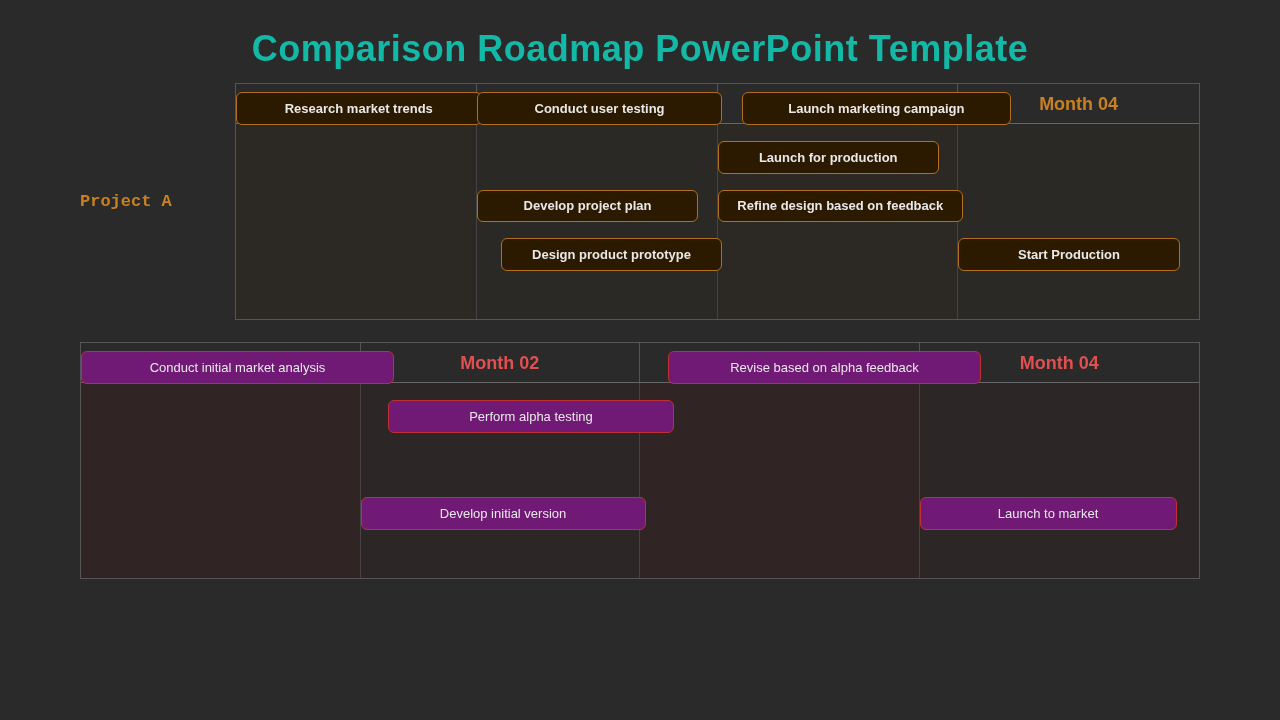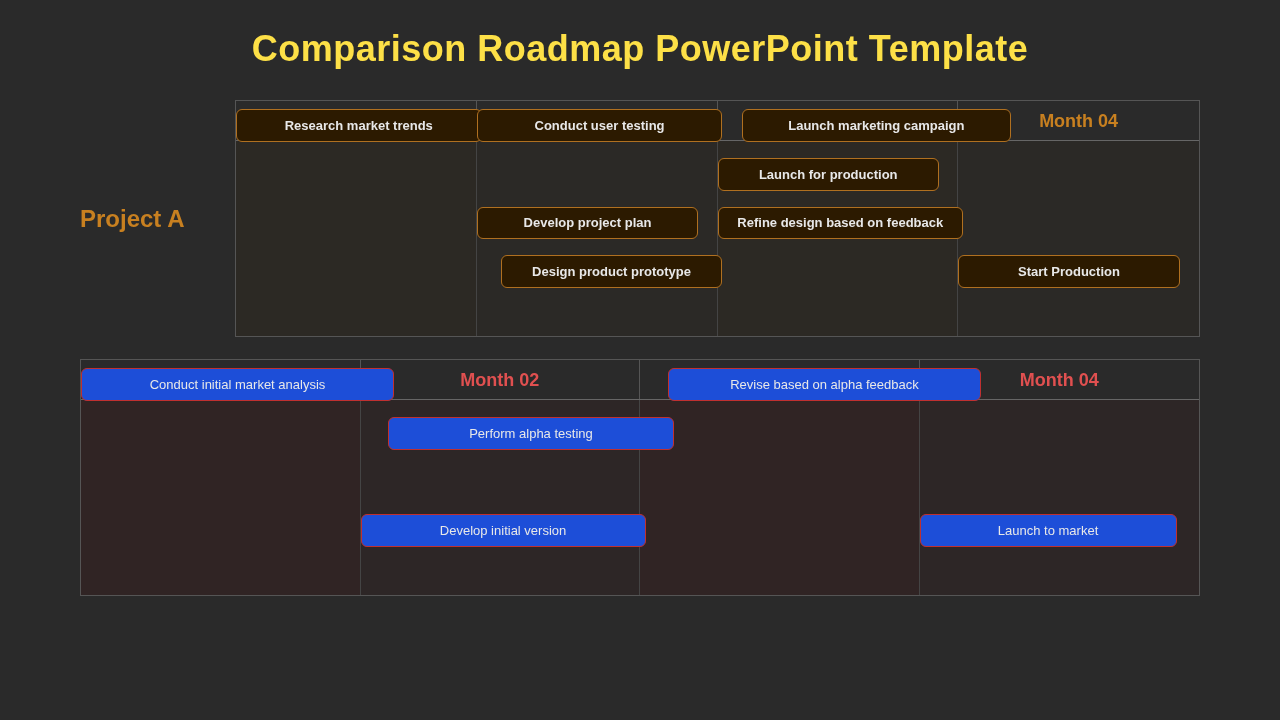--- a/index.html
+++ b/index.html
@@ -7,26 +7,26 @@
       width: 1280px;
       height: 720px;
       background: #2a2a2a;
       font-family: 'Arial', sans-serif;
       overflow: hidden;
       display: flex;
       flex-direction: column;
       align-items: center;
     }
     .page-title {
-      color: #fde047;
+      color: #14b8a6;
       font-size: 36px;
       font-weight: 800;
       text-align: center;
       margin-top: 28px;
-      margin-bottom: 30px;
+      margin-bottom: 13px;
       letter-spacing: 0.5px;
     }
     .roadmap-container {
       width: 1120px;
       display: flex;
       flex-direction: column;
       gap: 0px;
     }
     
     .project-block {
@@ -34,23 +34,24 @@
       align-items: stretch;
       width: 100%;
       position: relative;
     }
     .project-label {
       width: 155px;
       min-width: 155px;
       display: flex;
       align-items: center;
       justify-content: flex-start;
-      font-size: 24px;
+      font-size: 17px;
       font-weight: 700;
       padding-left: 0;
+      font-family: Liberation Mono, monospace;
     }
     .project-label.orange { color: #c88020; }
     .project-label.red { color: #e05050; }
 
     
     .grid-area {
       flex: 1;
       position: relative;
       border: 1px solid #555;
     }
@@ -103,21 +104,21 @@
       white-space: nowrap;
     }
     
     .task-orange {
       background: #2c1a00;
       border: 1.5px solid #b07020;
       font-weight: bold;
     }
     
     .task-red {
-      background: #1d4ed8;
+      background: #701a75;
       border: 1.5px solid #c03030;
     }
     .project-separator { height: 22px; }
   </style>
 </head>
 <body>
 
 <h1 class="page-title">Comparison Roadmap PowerPoint  Template</h1>
 
 <div class="roadmap-container">

